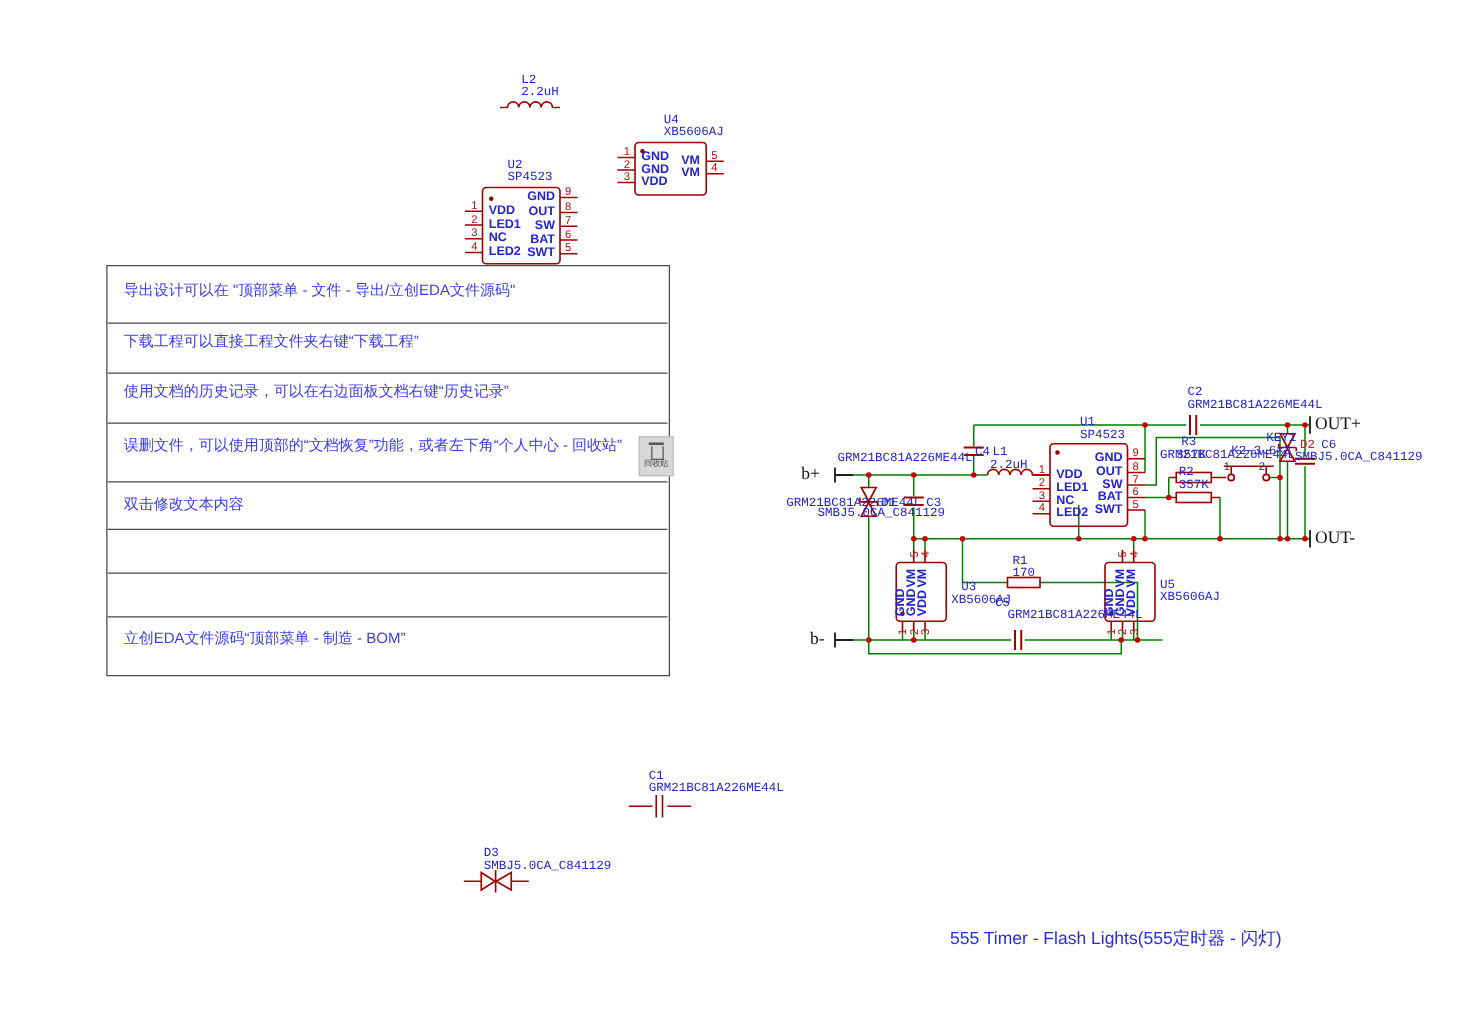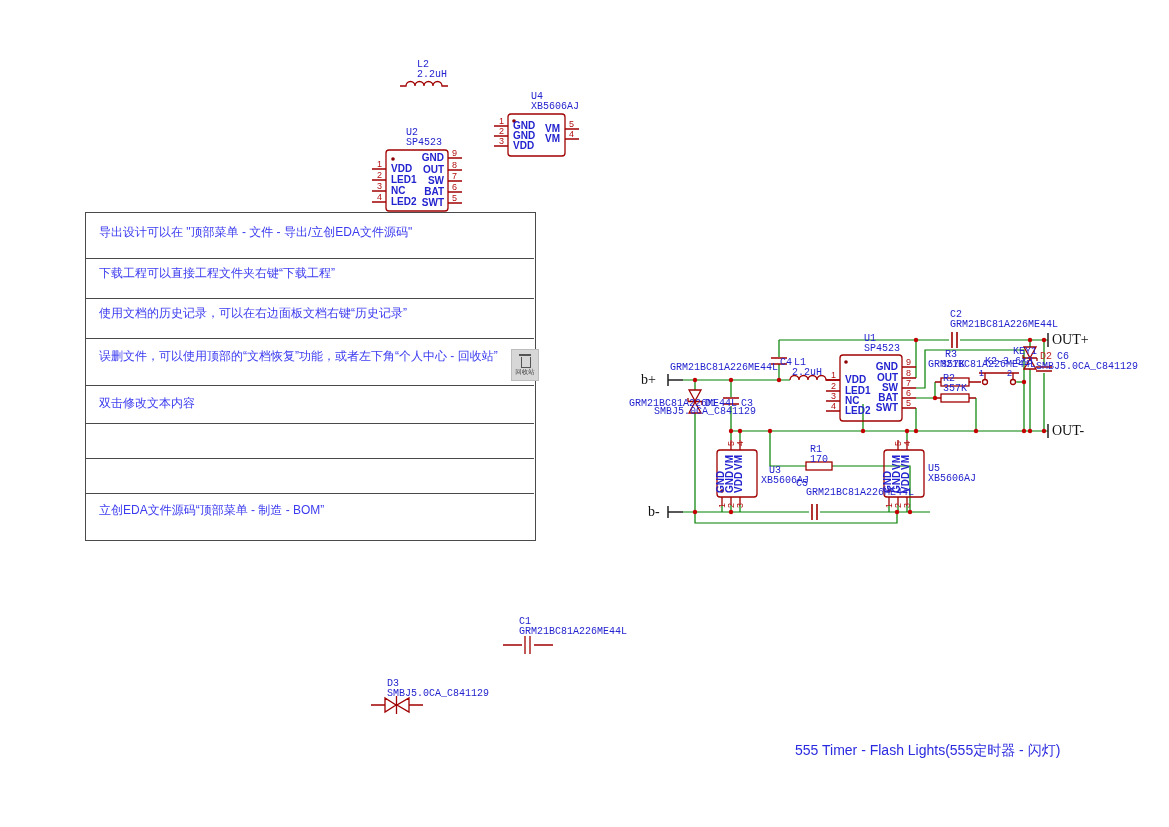--- a/index.html
+++ b/index.html
@@ -8,21 +8,21 @@
   svg{position:absolute;left:0;top:0;}
   .l{position:absolute;font-size:10px;color:#2323cf;white-space:nowrap;line-height:1;font-family:Liberation Mono, monospace;}
   .red{color:#c22222;}
   .blk{color:#151515;}
   .pn{position:absolute;font-size:10px;font-weight:700;color:#2323cf;line-height:1;white-space:nowrap;}
   .num{position:absolute;font-size:9px;color:#b31111;line-height:1;white-space:nowrap;}
   .numb{color:#2323cf;}
   .ra{text-align:right;}
   .rot{transform:rotate(-90deg);transform-origin:0 0;}
   .port{position:absolute;font-family:"Liberation Serif","DejaVu Serif",serif;font-size:14px;color:#111;line-height:1;white-space:nowrap;}
-  .title{position:absolute;font-size:14px;color:#2a2ae0;white-space:nowrap;margin-left:35px;}
+  .title{position:absolute;font-size:14px;color:#2a2ae0;white-space:nowrap;}
   .tip{position:absolute;font-size:12px;color:#3b3bf0;white-space:nowrap;line-height:1.25;}
   .frame{position:absolute;left:85px;top:212px;width:449px;height:327px;border:1px solid #4a4a4a;}
   .sep{position:absolute;left:86px;width:448px;height:0;border-top:1px solid #4a4a4a;}
   .trash{position:absolute;left:511px;top:349px;width:26px;height:30px;background:#d7d7d7;border:1px solid #bdbdbd;text-align:center;}
   .trash .lid{position:absolute;left:7px;top:4px;width:12px;height:2px;background:#555;}
   .trash .body{position:absolute;left:9px;top:7px;width:8px;height:10px;border:1.5px solid #555;border-top:none;}
   .trash .cap{position:absolute;font-size:6.5px;color:#444;left:0;right:0;top:19px;line-height:1;}
 </style>
 </head>
 <body>

